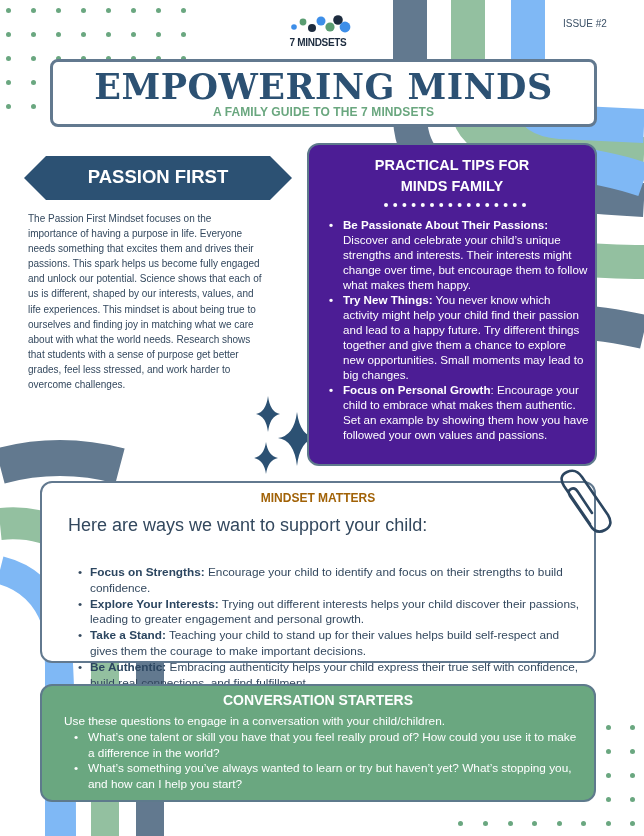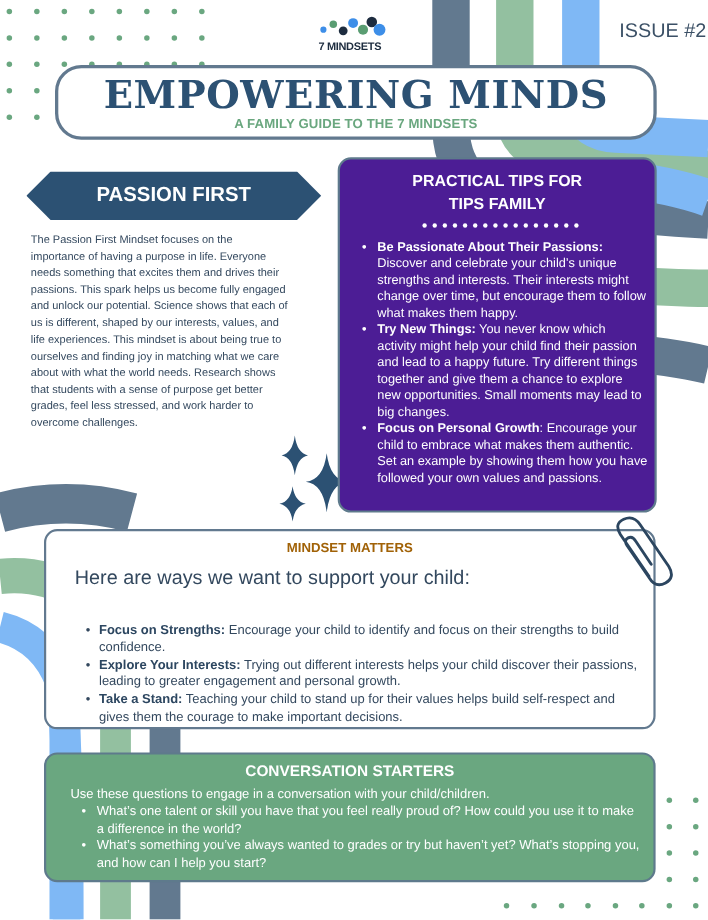--- a/index.html
+++ b/index.html
@@ -7,23 +7,23 @@
   body { position: relative; font-family: "DejaVu Sans", sans-serif; color: #33485e; }
 
   .deco { position: absolute; pointer-events: none; }
   .dots-grid { position: absolute; }
   .dot { position: absolute; width: 5px; height: 5px; border-radius: 50%; background: #6aa780; }
 
   
   .logo { position: absolute; left: 278px; top: 14px; width: 90px; height: 40px; }
   .logo-dots { position: absolute; left: 9px; top: 0; width: 70px; height: 20px; }
   .logo-text { position: absolute; left: 0; top: 23px; width: 80px; text-align: center; font-family: "Liberation Sans", sans-serif; font-weight: bold; font-size: 10px; color: #1d2c3f; letter-spacing: -0.3px; }
-  .issue { position: absolute; left: 563px; top: 18px; font-family: "Liberation Sans", sans-serif; font-size: 18px; color: #3b5066; }
-
-  .title-box { position: absolute; left: 50px; top: 59px; width: 547px; height: 68px; border: 3px solid #62798f; border-radius: 24px; background: #ffffff; }
+  .issue { position: absolute; left: 563px; top: 18px; font-family: "Liberation Sans", sans-serif; font-size: 10px; color: #3b5066; }
+
+  .title-box { position: absolute; left: 50px; top: 59px; width: 547px; height: 68px; border: 3px solid #62798f; border-radius: 8px; background: #ffffff; }
   .title-main { position: absolute; left: 0; right: 0; top: 5px; text-align: center; font-family: "DejaVu Serif", serif; font-weight: bold; font-size: 35px; color: #2c5173; letter-spacing: 0.5px; line-height: 40px; }
   .title-sub { position: absolute; left: 0; right: 0; top: 43px; text-align: center; font-family: "Liberation Sans", sans-serif; font-weight: bold; font-size: 12px; color: #6aa77f; letter-spacing: 0.1px; }
 
   
   .banner { position: absolute; left: 24px; top: 156px; width: 268px; height: 46px; }
   .banner svg { position: absolute; left: 0; top: 0; }
   .banner-text { position: absolute; left: 0; right: 0; top: 10px; text-align: center; font-family: "Liberation Sans", sans-serif; font-weight: bold; font-size: 18.5px; color: #ffffff; }
 
   .intro { position: absolute; left: 28px; top: 211px; width: 235px; font-family: "Liberation Sans", sans-serif; font-size: 10px; line-height: 15.1px; color: #33485e; }
 
@@ -154,21 +154,21 @@
 
 <svg class="deco" style="left:250px;top:390px" width="72" height="90" viewBox="0 0 72 90">
   <path d="M18 6 Q20 22 30 24 Q20 26 18 42 Q16 26 6 24 Q16 22 18 6 Z" fill="#2c5173"></path>
   <path d="M47 22 Q50 46 66 48 Q50 50 47 76 Q44 50 28 48 Q44 46 47 22 Z" fill="#2c5173"></path>
   <path d="M16 52 Q18 66 28 68 Q18 70 16 84 Q14 70 4 68 Q14 66 16 52 Z" fill="#2c5173"></path>
 </svg>
 
 <div class="tips">
   <div class="tips-title">
     <div>PRACTICAL TIPS FOR</div>
-    <div>TIPS FAMILY</div>
+    <div>MINDS FAMILY</div>
   </div>
   <svg class="tips-dots" width="150" height="6" viewBox="0 0 150 6">
     <circle cx="3" cy="3" r="2" fill="#fff"></circle>
       <circle cx="12.2" cy="3" r="2" fill="#fff"></circle>
       <circle cx="21.4" cy="3" r="2" fill="#fff"></circle>
       <circle cx="30.6" cy="3" r="2" fill="#fff"></circle>
       <circle cx="39.8" cy="3" r="2" fill="#fff"></circle>
       <circle cx="49" cy="3" r="2" fill="#fff"></circle>
       <circle cx="58.2" cy="3" r="2" fill="#fff"></circle>
       <circle cx="67.4" cy="3" r="2" fill="#fff"></circle>
@@ -188,27 +188,28 @@
   </ul>
 </div>
 
 <div class="mm">
   <div class="mm-title">MINDSET MATTERS</div>
   <div class="mm-intro">Here are ways we want to support your child:</div>
   <ul class="mm-list">
     <li><b>Focus on Strengths:</b><span> Encourage your child to identify and focus on their strengths to build confidence.</span></li>
     <li><b>Explore Your Interests:</b><span> Trying out different interests helps your child discover their passions, leading to greater engagement and personal growth.</span></li>
     <li><b>Take a Stand:</b><span> Teaching your child to stand up for their values helps build self-respect and gives them the courage to make important decisions.</span></li>
+    <li><b>Be Authentic:</b><span> Embracing authenticity helps your child express their true self with confidence, build real connections, and find fulfillment.</span></li>
   </ul>
 </div>
 
 <svg class="deco" style="left:550px;top:468px" width="64" height="80" viewBox="0 0 64 80">
   <path d="M40 56 L14 18 Q8 8 17 4 Q26 0 32 9 L58 47 Q64 57 55 62 Q46 67 40 57 L20 28 Q17 23 21 21 Q25 19 28 24 L42 45" fill="none" stroke="#2c4660" stroke-width="2.6" stroke-linecap="round"></path>
 </svg>
 
 <div class="cs">
   <div class="cs-title">CONVERSATION STARTERS</div>
   <div class="cs-intro">Use these questions to engage in a conversation with your child/children.</div>
   <ul class="cs-list">
     <li>What’s one talent or skill you have that you feel really proud of? How could you use it to make a difference in the world?</li>
-    <li>What’s something you’ve always wanted to grades or try but haven’t yet? What’s stopping you, and how can I help you start?</li>
+    <li>What’s something you’ve always wanted to learn or try but haven’t yet? What’s stopping you, and how can I help you start?</li>
   </ul>
 </div>
 
 </body></html>

